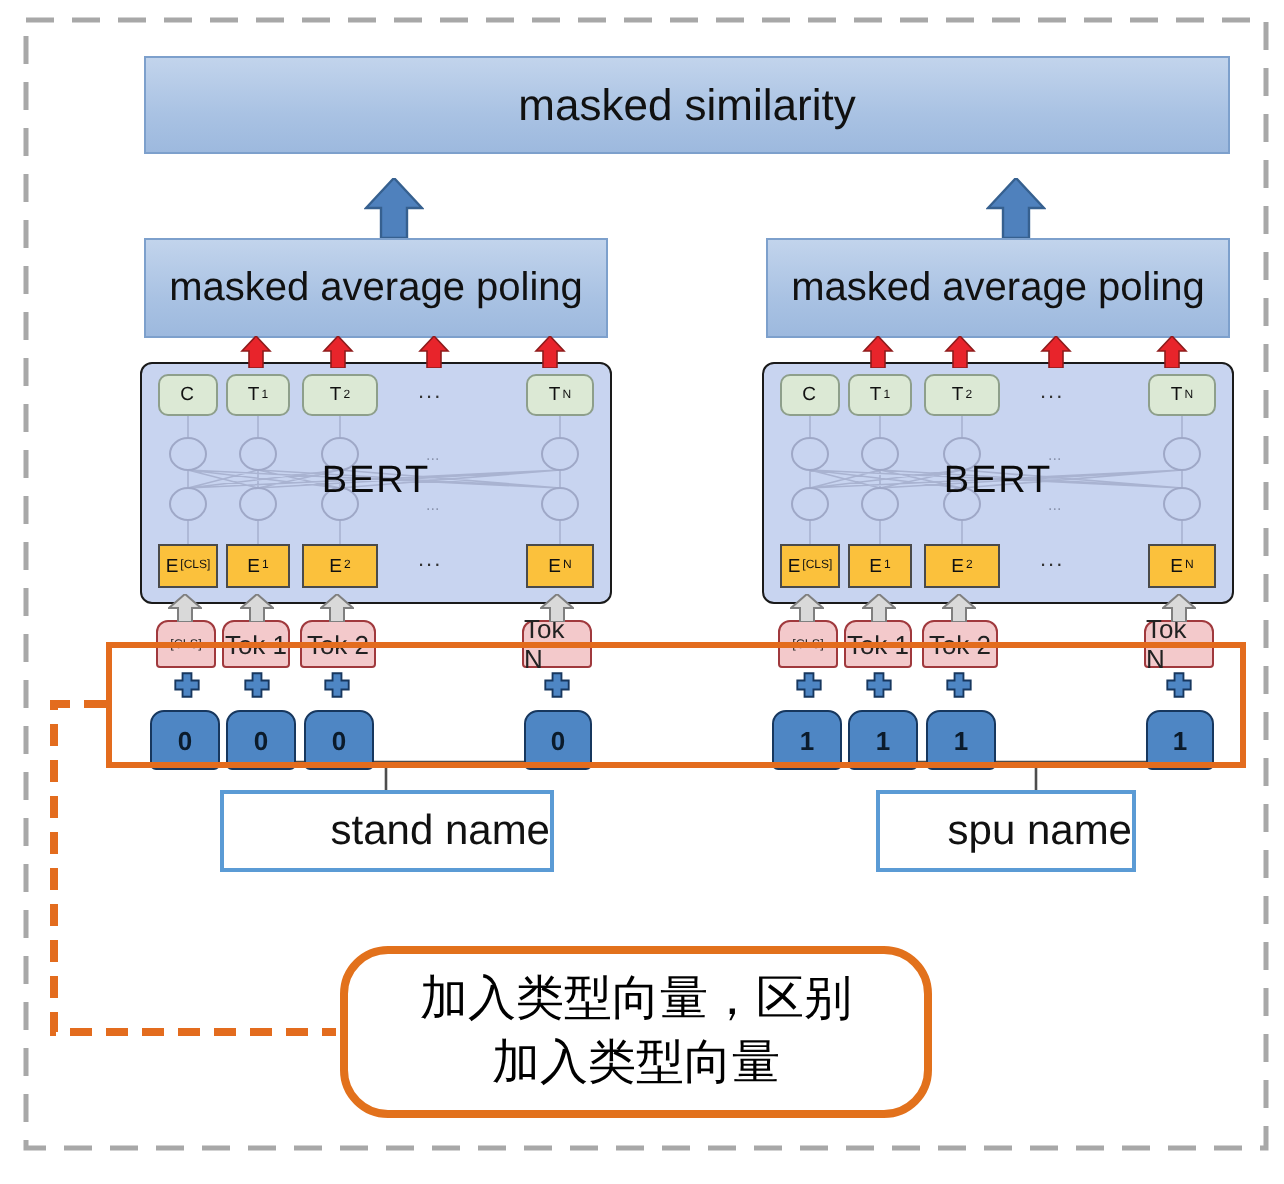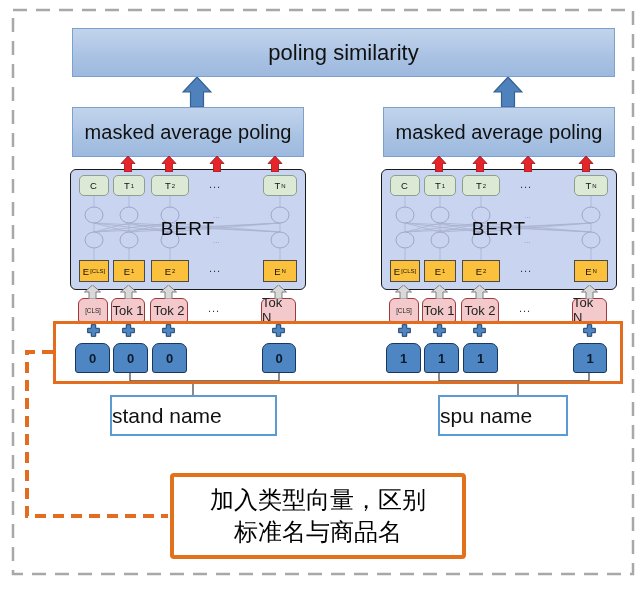--- a/index.html
+++ b/index.html
@@ -7,21 +7,21 @@
          font-family:"Liberation Sans",sans-serif;color:#111;}
   svg{display:block;}
 
   
   .bigbox{position:absolute;display:flex;align-items:center;justify-content:center;
     background:linear-gradient(180deg,#c2d4ec 0%,#a9c2e3 60%,#9db9de 100%);
     border:1px solid #7DA0CC;box-sizing:border-box;z-index:2;}
   .cosine{left:72px;top:28px;width:543px;height:49px;font-size:22px;}
   .pooling{top:107px;width:232px;height:50px;font-size:20px;}
 
-  .tower{position:absolute;top:0;width:236px;height:445px;z-index:2;}
+  .tower{position:absolute;top:12px;width:236px;height:445px;z-index:2;}
 
   .bertbox{position:absolute;left:0;top:169px;width:236px;height:121px;
     background:#C8D4F0;border:1.6px solid #1a1a1a;border-radius:6px;box-sizing:border-box;z-index:2;}
   .bertlabel{position:absolute;left:0;top:48px;width:100%;text-align:center;
     font-size:19px;letter-spacing:1px;color:#0a0a0a;z-index:3;}
 
   .tok{position:absolute;display:flex;align-items:center;justify-content:center;
     box-sizing:border-box;font-size:9.5px;font-weight:500;color:#111;z-index:3;}
   .tok sub{font-size:6px;margin-left:1px;}
   .tok-green{top:5px;height:21px;background:#DCE9D5;border:1.2px solid #8E9F8B;border-radius:5px;}
@@ -38,44 +38,44 @@
 
   .valbox{position:absolute;top:343px;height:30px;background:#4E86C4;border:1.6px solid #17375E;
     border-radius:7px 7px 3px 3px;display:flex;align-items:center;justify-content:center;
     font-size:13px;font-weight:bold;color:#0b1b2b;box-sizing:border-box;z-index:5;}
   .plus{position:absolute;top:324px;width:13px;height:13px;z-index:5;}
 
   .orange-rect{position:absolute;left:53px;top:321px;width:570px;height:63px;
     border:3px solid #E36C1E;box-sizing:border-box;z-index:4;background:transparent;}
 
   .namebox{position:absolute;top:395px;height:41px;background:#fff;border:2px solid #5B9BD5;
-    display:flex;align-items:center;justify-content:flex-start;font-size:21px;color:#111;
+    display:flex;align-items:center;justify-content:flex-end;font-size:21px;color:#111;
     box-sizing:border-box;z-index:5;}
 
   .callout{position:absolute;left:170px;top:473px;width:296px;height:86px;background:#fff;
-    border:4px solid #E2711C;border-radius:4px;display:flex;flex-direction:column;
+    border:4px solid #E2711C;border-radius:24px;display:flex;flex-direction:column;
     align-items:center;justify-content:center;font-size:24px;font-weight:500;line-height:1.35;
     color:#000;box-sizing:border-box;z-index:5;}
 
   #overlay{position:absolute;left:0;top:0;z-index:1;}
 </style>
 </head>
 <body>
 
 <div id="stage">
 
   <svg id="overlay" width="642" height="592" viewBox="0 0 642 592">
     <rect x="13" y="10" width="620" height="564" fill="none" stroke="#A8A8A8" stroke-width="2.5" stroke-dasharray="14 9"></rect>
     <polyline points="53,352 27,352 27,516 168,516" fill="none" stroke="#E36C1E" stroke-width="4" stroke-dasharray="11 7"></polyline>
     <path d="M130,373 V381 H279 V373 M193,381 V395" fill="none" stroke="#4d4d4d" stroke-width="1.3"></path>
     <path d="M439,373 V381 H589 V373 M518,381 V395" fill="none" stroke="#4d4d4d" stroke-width="1.3"></path>
   </svg>
 
   <div class="bigbox cosine">
-    <span>poling similarity</span>
+    <span>masked similarity</span>
   </div>
 
   <div class="tower" style="left:70px">
 
     <svg class="arrow" style="left:112px;top:77px" width="30" height="30" viewBox="0 0 30 30">
       <polygon points="15,0 29,15 21.5,15 21.5,30 8.5,30 8.5,15 1,15" fill="#4F81BD" stroke="#36608F" stroke-width="1.2"></polygon>
     </svg>
 
     <div class="bigbox pooling" style="left:2px">
       <span>masked average poling</span>
@@ -314,16 +314,16 @@
 
   <div class="namebox" style="left:110px;width:167px">
     <span>stand name</span>
   </div>
   <div class="namebox" style="left:438px;width:130px">
     <span>spu name</span>
   </div>
 
   <div class="callout">
     <span>加入类型向量，区别</span>
-    <span>标准名与商品名</span>
+    <span>加入类型向量</span>
   </div>
 
 </div>
 
 </body></html>

